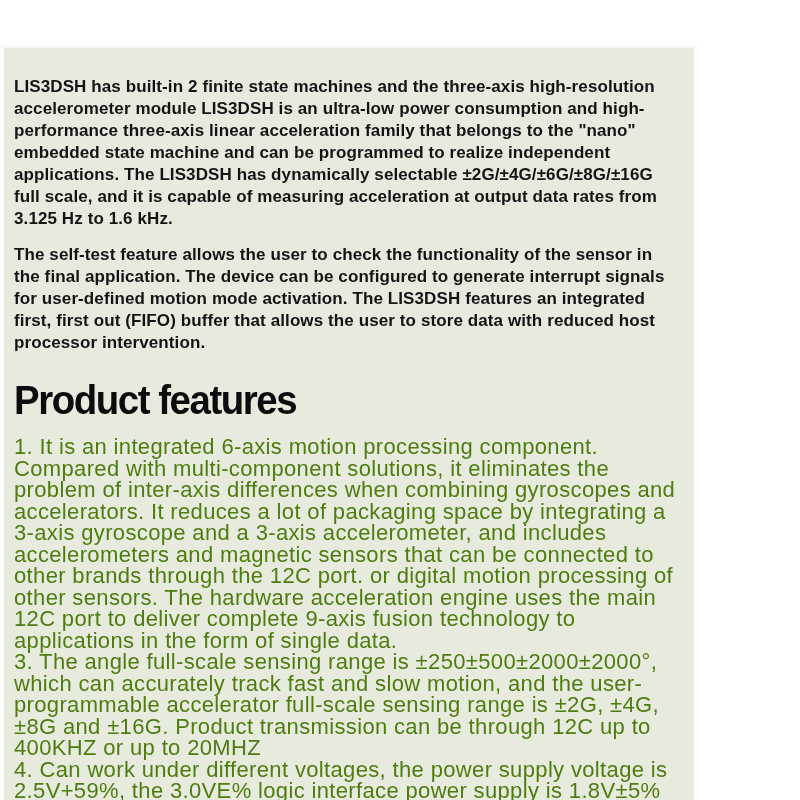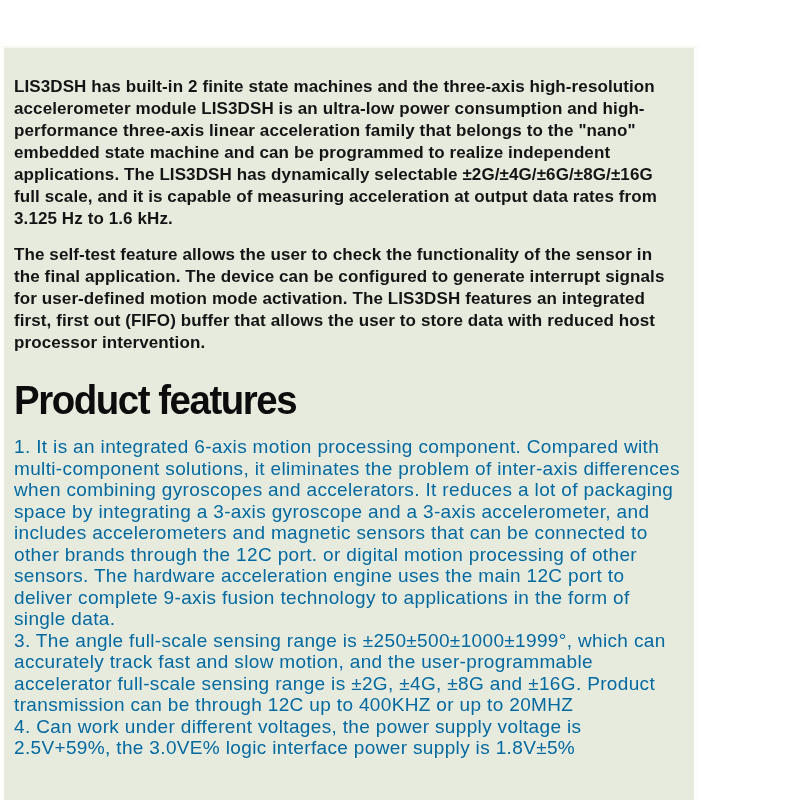--- a/index.html
+++ b/index.html
@@ -41,38 +41,38 @@
     font-size: 40px;
     font-weight: 700;
     letter-spacing: -1.5px;
     line-height: 1.0;
     color: #0c0c0c;
     transform: scaleX(0.96);
     transform-origin: left center;
   }
   .features div.feature-item {
     margin: 0;
-    font-size: 19px;
+    font-size: 22px;
     font-weight: 400;
     line-height: 21.5px;
     letter-spacing: 0.35px;
-    color: #0369a1;
+    color: #4d7c0f;
   }
 </style>
 </head>
 <body>
 
 <div class="page">
 
   <section class="intro">
     <p>LIS3DSH has built-in 2 finite state machines and the three-axis high-resolution accelerometer module LIS3DSH is an ultra-low power consumption and high-performance three-axis linear acceleration family that belongs to the "nano" embedded state machine and can be programmed to realize independent applications. The LIS3DSH has dynamically selectable ±2G/±4G/±6G/±8G/±16G full scale, and it is capable of measuring acceleration at output data rates from 3.125 Hz to 1.6 kHz.</p>
     <p>The self-test feature allows the user to check the functionality of the sensor in the final application. The device can be configured to generate interrupt signals for user-defined motion mode activation. The LIS3DSH features an integrated first, first out (FIFO) buffer that allows the user to store data with reduced host processor intervention.</p>
   </section>
 
   <h1 class="section-heading">Product features</h1>
 
   <section class="features">
     <div class="feature-item">1. It is an integrated 6-axis motion processing component. Compared with multi-component solutions, it eliminates the problem of inter-axis differences when combining gyroscopes and accelerators. It reduces a lot of packaging space by integrating a 3-axis gyroscope and a 3-axis accelerometer, and includes accelerometers and magnetic sensors that can be connected to other brands through the 12C port. or digital motion processing of other sensors. The hardware acceleration engine uses the main 12C port to deliver complete 9-axis fusion technology to applications in the form of single data.</div>
-    <div class="feature-item">3. The angle full-scale sensing range is ±250±500±1000±1999°, which can accurately track fast and slow motion, and the user-programmable accelerator full-scale sensing range is ±2G, ±4G, ±8G and ±16G. Product transmission can be through 12C up to 400KHZ or up to 20MHZ</div>
+    <div class="feature-item">3. The angle full-scale sensing range is ±250±500±2000±2000°, which can accurately track fast and slow motion, and the user-programmable accelerator full-scale sensing range is ±2G, ±4G, ±8G and ±16G. Product transmission can be through 12C up to 400KHZ or up to 20MHZ</div>
     <div class="feature-item">4. Can work under different voltages, the power supply voltage is 2.5V+59%, the 3.0VE% logic interface power supply is 1.8V±5%</div>
   </section>
 
 </div>
 
 </body></html>

